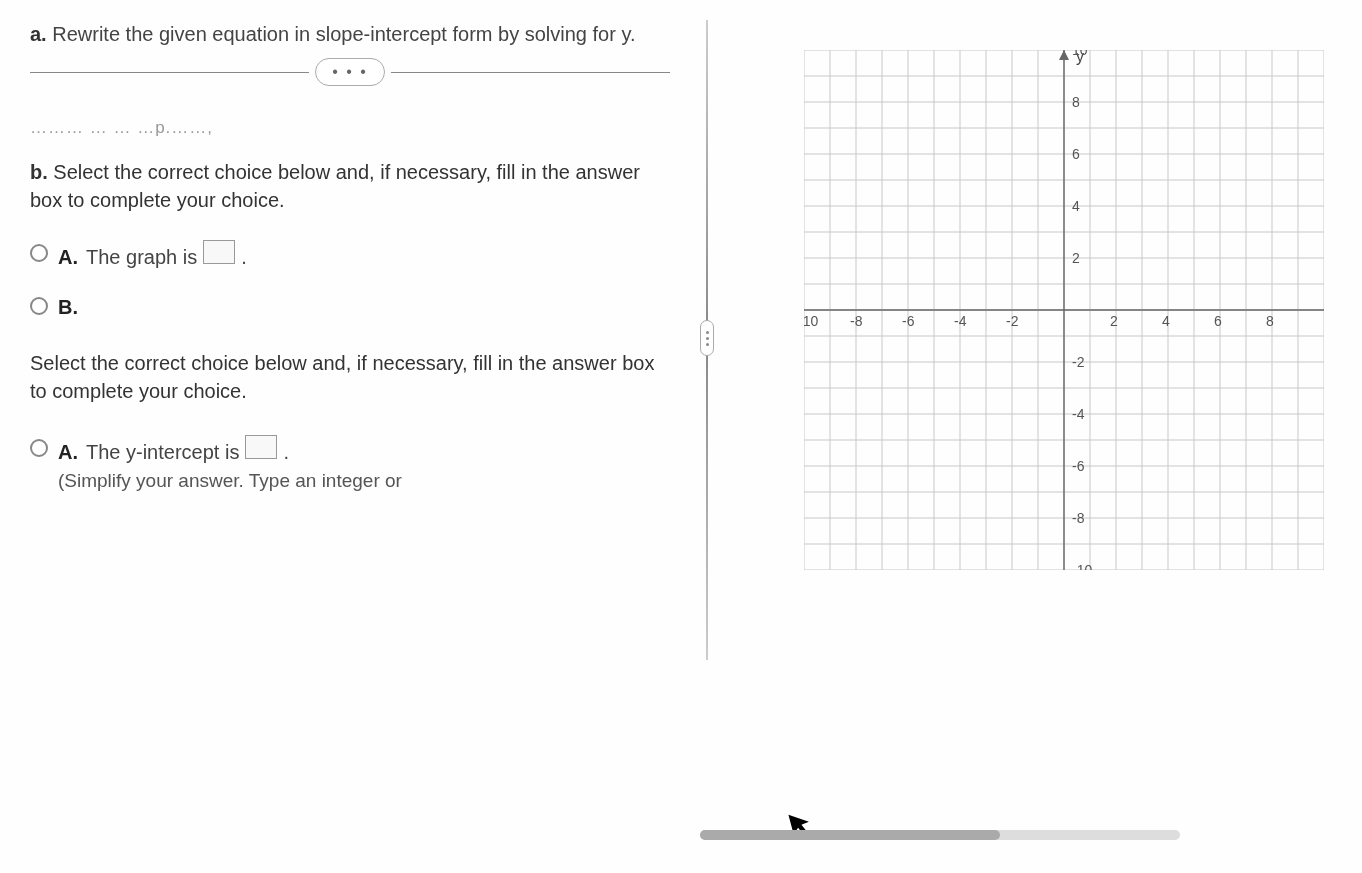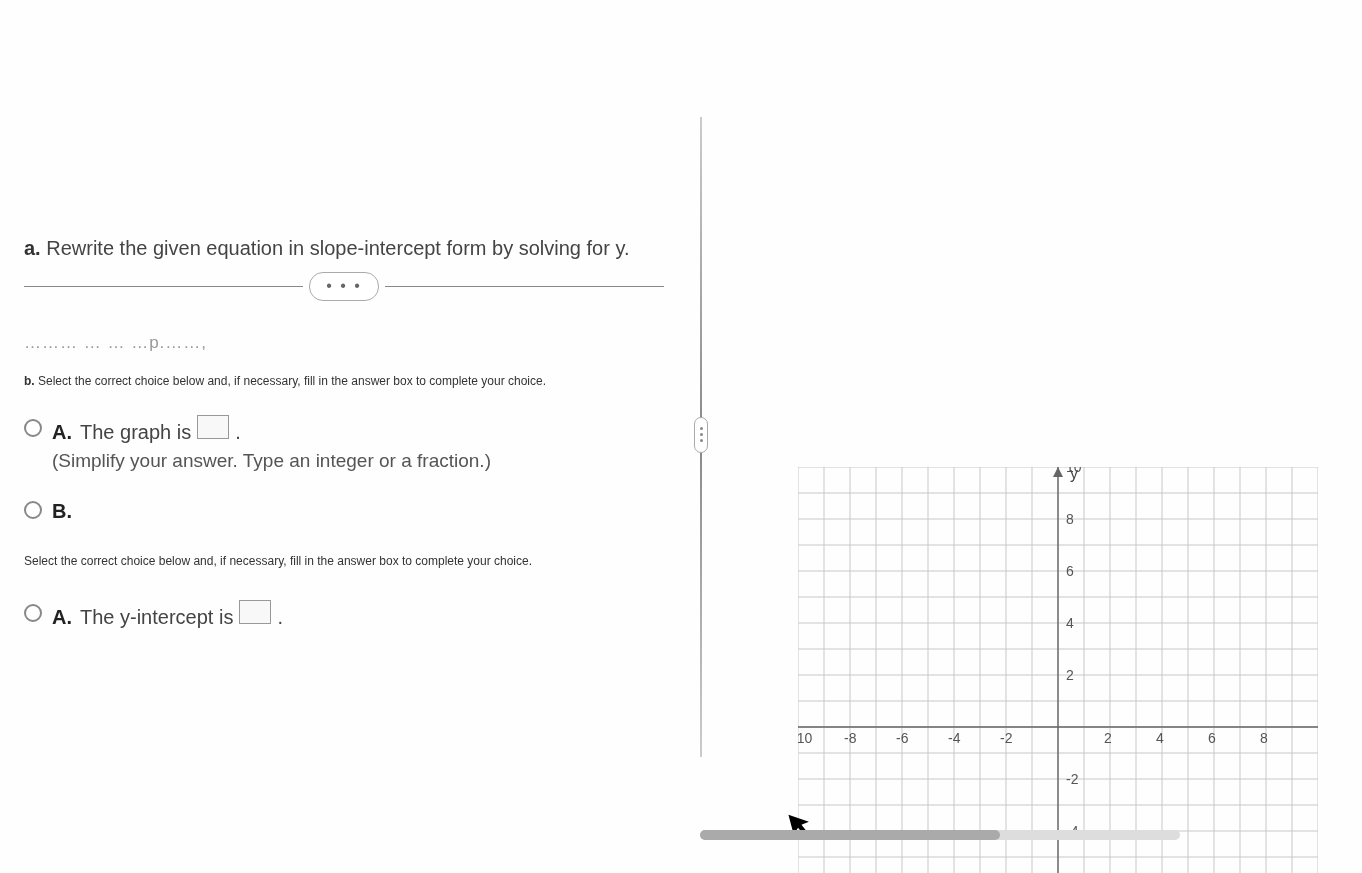--- a/index.html
+++ b/index.html
@@ -8,24 +8,23 @@
       background: #f5f5f5;
       width: 1362px;
       height: 873px;
       position: relative;
       overflow: hidden;
     }
     .page {
       background: #fefefe;
       width: 100%;
       height: 100%;
-      padding: 20px 24px;
+      padding: 20px 30px;
       display: flex;
       gap: 36px;
-      align-items: center;
     }
     .left-panel {
       flex: 0 0 640px;
       font-size: 20px;
       color: #444;
       line-height: 1.4;
     }
     .problem-text { margin-bottom: 8px; }
     .problem-text b { color: #333; }
     .equation {
@@ -54,21 +53,21 @@
       letter-spacing: 2px;
       cursor: pointer;
     }
     .truncated-line {
       color: #999;
       font-size: 17px;
       margin: 4px 0 18px 0;
       letter-spacing: 1px;
     }
     .section-text {
-      font-size: 12px;
+      font-size: 20px;
       color: #333;
       margin: 14px 0 26px 0;
     }
     .choice-row {
       display: flex;
       align-items: flex-start;
       gap: 10px;
       margin-bottom: 8px;
     }
     .radio {
@@ -194,21 +193,20 @@
 
     <div class="choice-row">
       <div class="radio"></div>
       <div class="choice-body">
         <div class="choice-line">
           <span class="choice-label">A.</span>
           <span>The graph is</span>
           <span class="answer-box"></span>
           <span>.</span>
         </div>
-        <div class="hint">(Simplify your answer. Type an integer or a fraction.)</div>
       </div>
     </div>
 
     <div class="spacer"></div>
 
     <div class="choice-row">
       <div class="radio"></div>
       <div class="choice-body">
         <div class="choice-line">
           <span class="choice-label">B.</span>
@@ -220,20 +218,21 @@
 
     <div class="choice-row" style="margin-top:30px;">
       <div class="radio"></div>
       <div class="choice-body">
         <div class="choice-line">
           <span class="choice-label">A.</span>
           <span>The y-intercept is</span>
           <span class="answer-box"></span>
           <span>.</span>
         </div>
+        <div class="hint">(Simplify your answer. Type an integer or</div>
       </div>
     </div>
 
   </div>
 
   <div class="middle-divider">
     <div class="scroll-handle">
       <span></span>
         <span></span>
         <span></span>

